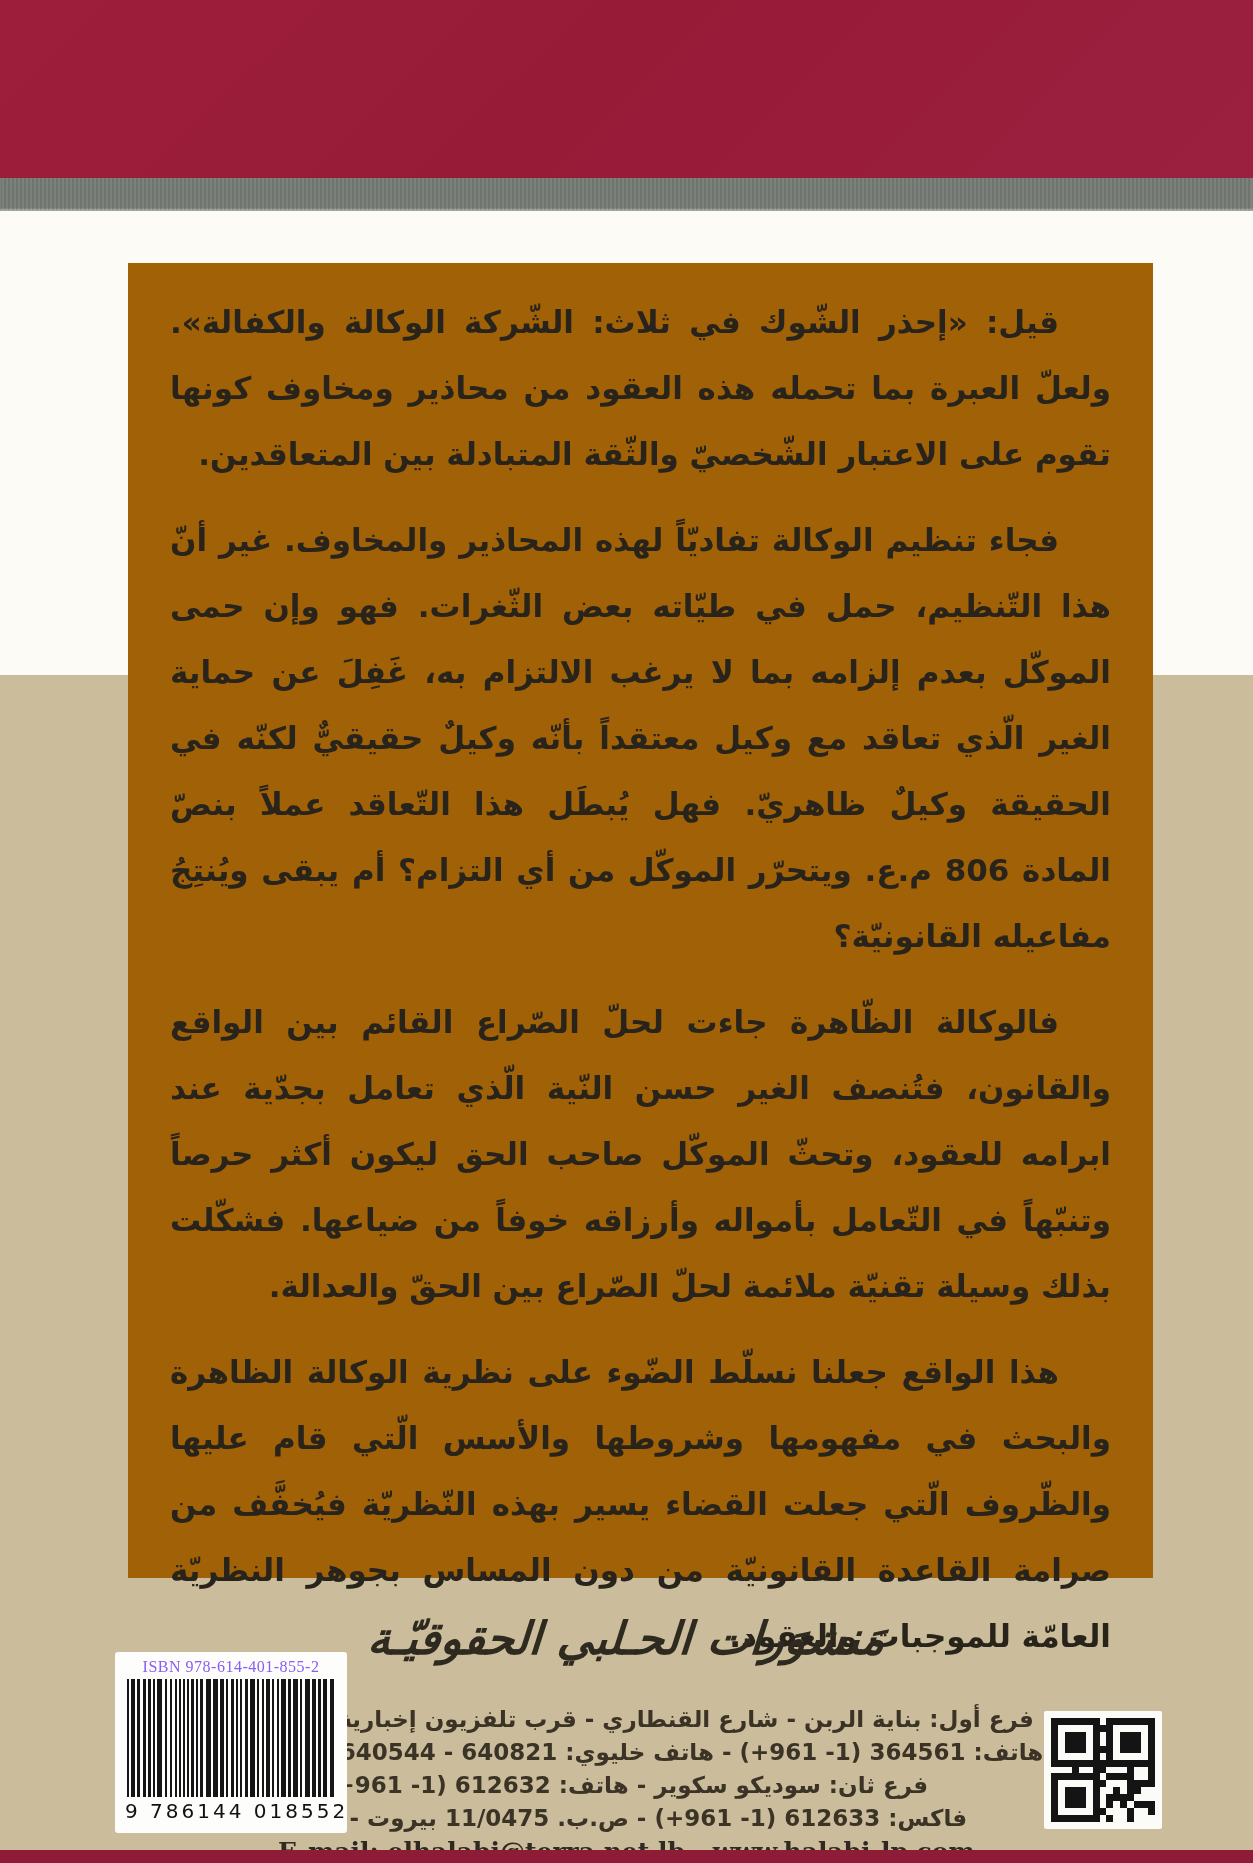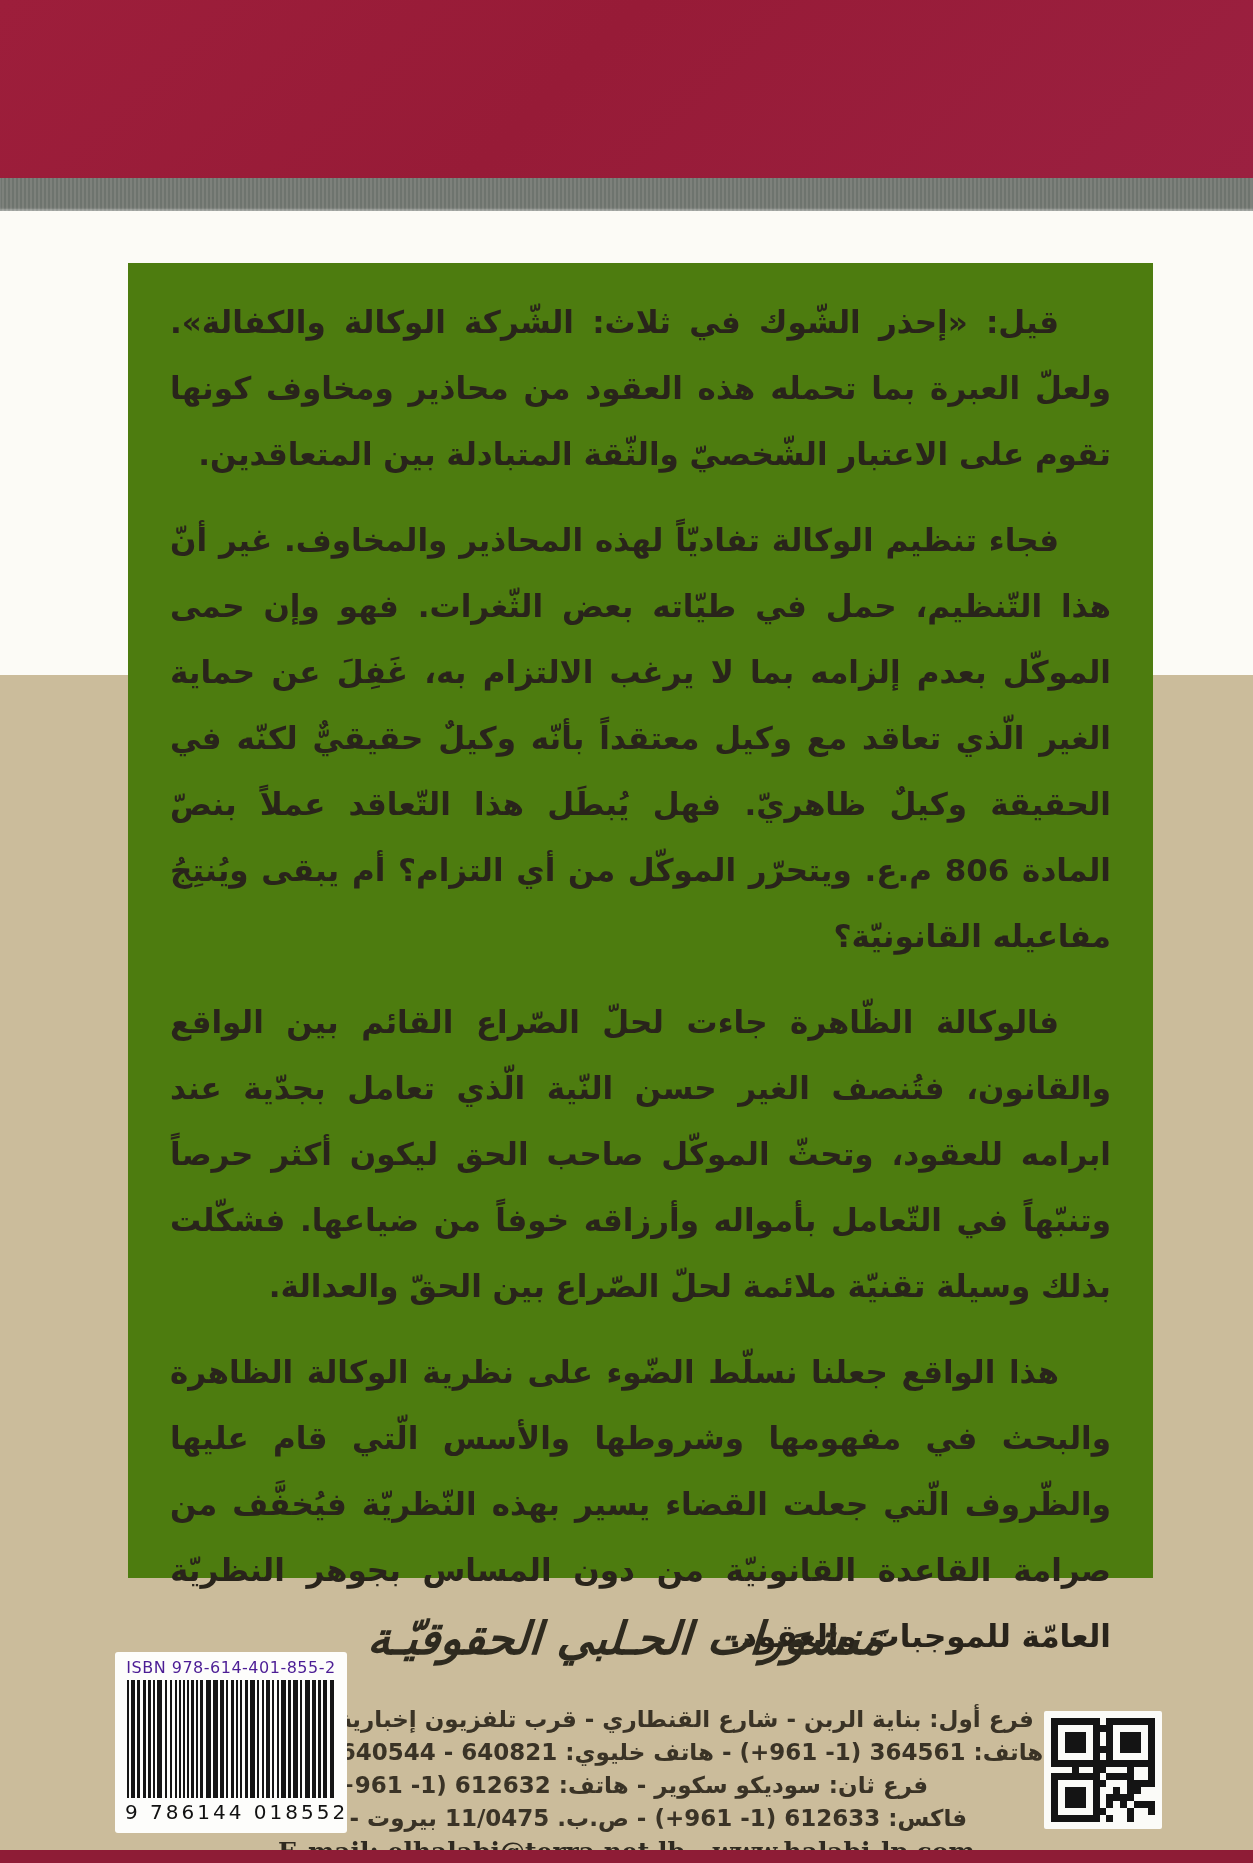--- a/index.html
+++ b/index.html
@@ -22,21 +22,21 @@
     position:absolute;left:0;top:211px;width:100%;height:464px;
     background:#fcfbf6;
   }
   .band-bottom-red{
     position:absolute;left:0;top:1850px;width:100%;height:13px;
     background:#8e1c36;
   }
   
   .blurb-box{
     position:absolute;left:128px;top:263px;width:1025px;height:1315px;
-    background:#4d7c0f;box-sizing:border-box;
+    background:#a16207;box-sizing:border-box;
     padding:26px 42px;
     direction:rtl;
   }
   .blurb-box p{
     margin:0 0 20px 0;
     font-size:31px;font-weight:bold;line-height:66px;
     color:#29241b;
     text-align:justify;
     text-indent:52px;
   }
@@ -62,21 +62,21 @@
     font-size:25px;font-weight:bold;line-height:34px;color:#2f2a20;
   }
   
   .barcode{
     position:absolute;left:115px;top:1652px;width:232px;height:181px;
     background:#fdfdfb;border-radius:3px;
     box-sizing:border-box;padding:6px 10px 4px 10px;
     text-align:center;
   }
   .barcode .isbn-label{
-    font-size:16px;color:#4c1d95;letter-spacing:.5px;white-space:nowrap;
+    font-size:16px;color:#8b5cf6;letter-spacing:.5px;white-space:nowrap;font-family:Liberation Serif, serif;
   }
   .barcode .bars{
     height:118px;margin-top:3px;
     display:flex;align-items:stretch;justify-content:center;
   }
   .barcode .bars span{background:#151515;display:block;height:100%;}
   .barcode .bars span.gap{background:transparent;}
   .barcode .digits{
     font-size:20px;color:#111;margin-top:2px;letter-spacing:3px;white-space:nowrap;
   }

